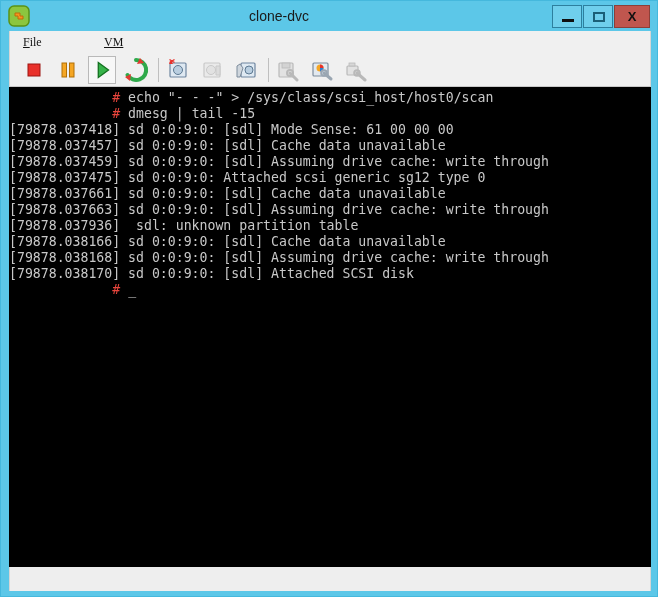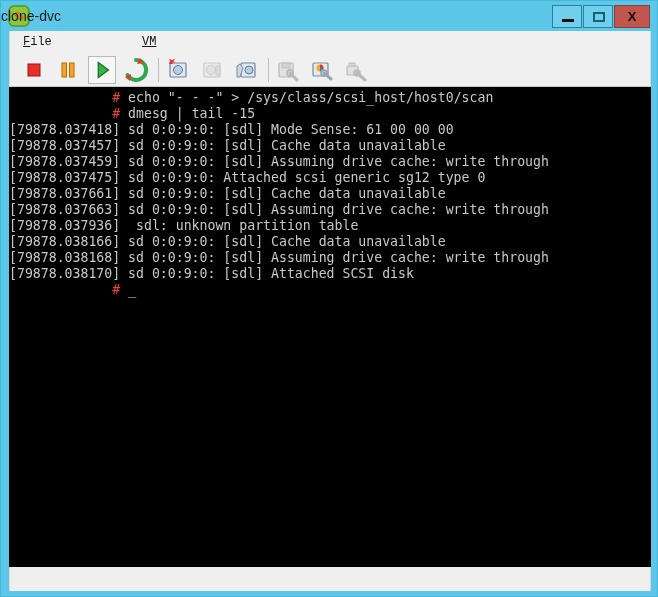--- a/index.html
+++ b/index.html
@@ -30,20 +30,21 @@
   #app-icon {
     position: absolute;
     left: 7px; top: 4px;
     width: 22px; height: 22px;
   }
   #title-text {
     position: absolute;
     left: 0; top: 0;
     width: 556px; height: 30px;
     line-height: 30px;
+    text-align: center;
     font-size: 14px;
     color: #1a1a1a;
     font-family: "Liberation Sans", sans-serif;
     white-space: nowrap;
   }
   .winbtn {
     position: absolute;
     top: 4px;
     height: 23px;
     border: 1px solid #2d7f9e;
@@ -88,27 +89,27 @@
   }
   .menu-item {
     position: absolute;
     top: 3px;
     height: 17px;
     line-height: 17px;
     font-size: 12px;
     color: #141414;
     padding: 0 5px;
     cursor: default;
-    font-family: Liberation Mono, monospace;
+    font-family: Liberation Serif, serif;
     white-space: nowrap;
   }
   .menu-item u { text-decoration: underline; }
   #menu-file { left: 8px; }
   #menu-view { left: 44px; margin-top: 38px; }
-  #menu-vm   { left: 89px; margin-left: 38px; }
+  #menu-vm   { left: 89px; }
 
   
   #toolbar {
     position: absolute;
     left: 8px; top: 52px;
     width: 642px; height: 34px;
     background: #f0f0f0;
     border-left: 1px solid #d6d6d6;
     border-right: 1px solid #d6d6d6;
     border-bottom: 1px solid #c8c8c8;

